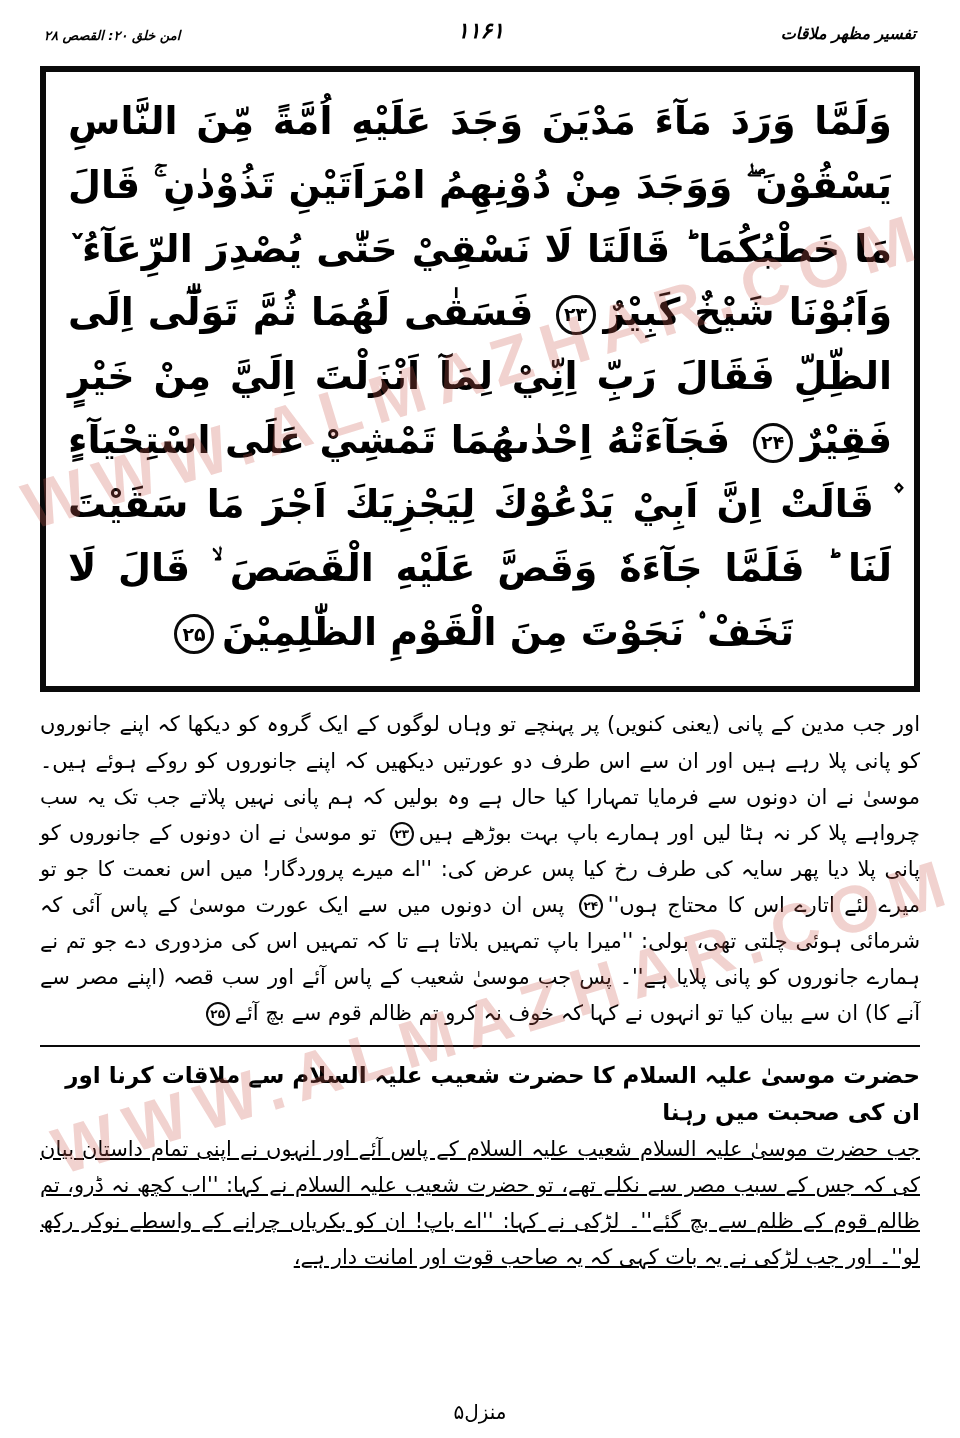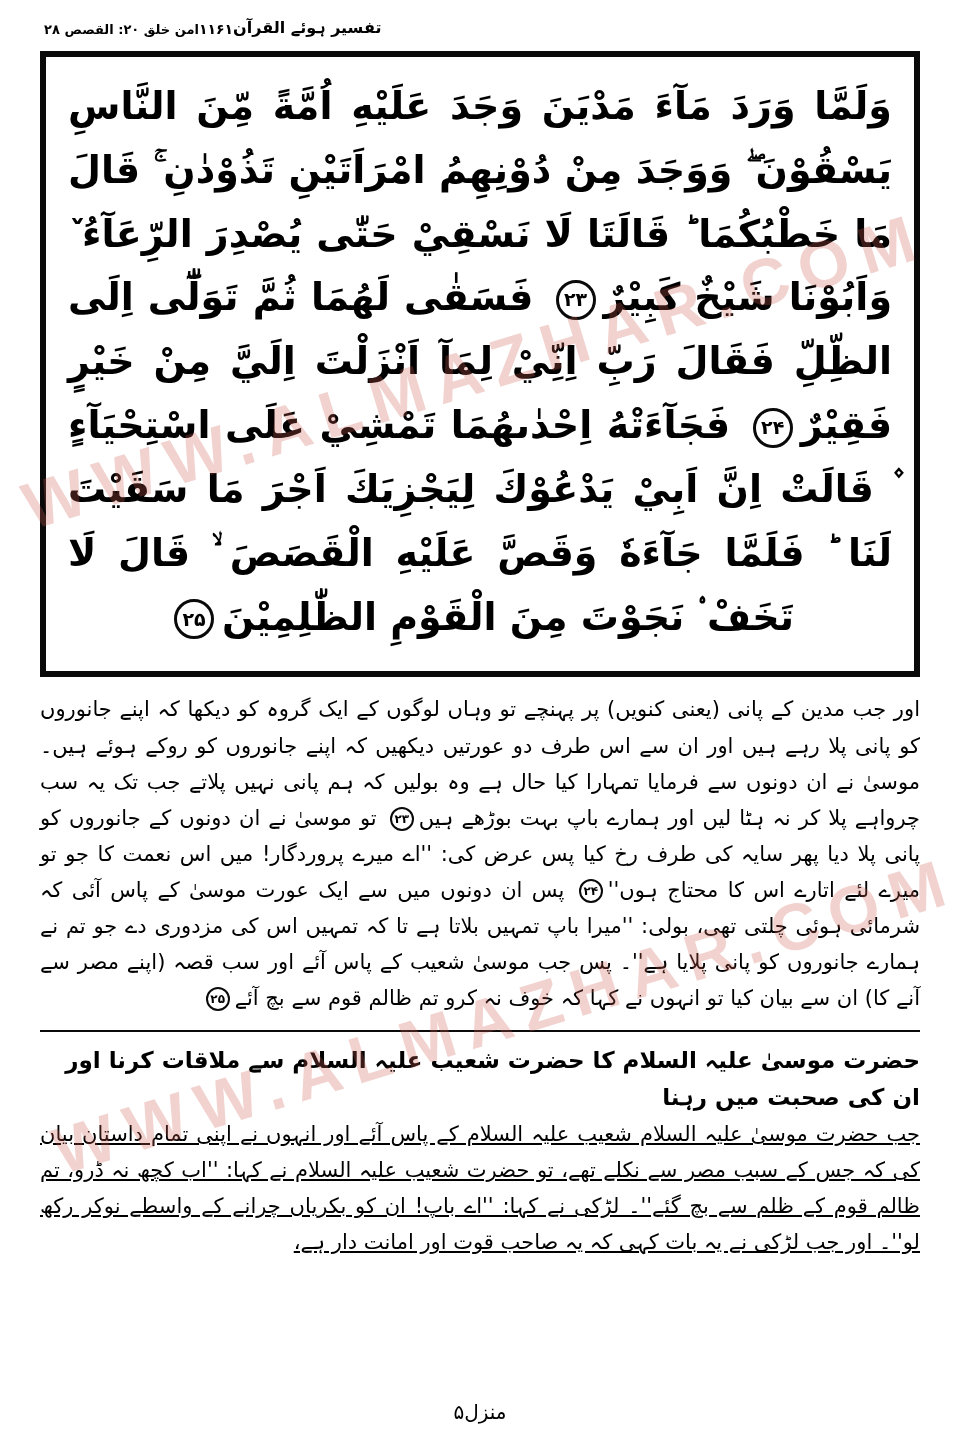--- a/index.html
+++ b/index.html
@@ -30,28 +30,30 @@
     pointer-events: none;
     z-index: 6;
     user-select: none;
   }
   .wm1 { left: 25px; top: 470px; }
   .wm2 { left: 55px; top: 1115px; }
 
   
   .header {
     display: flex;
+    justify-content: space-between;
     align-items: flex-end;
     font-size: 15px;
     font-weight: bold;
     direction: ltr;
-    padding: 2px 4px 14px 4px;
+    padding: 2px 4px 23px 4px;
+    font-style: italic;
   }
   .header .h-left  { font-size: 13px; }
-  .header .h-center{ font-size: 14px; letter-spacing: 2px; }
+  .header .h-center{ font-size: 22px; letter-spacing: 2px; }
   .header .h-right { font-size: 16px; }
 
   
   .quran-box {
     direction: rtl;
     border: 6px solid #0a0a0a;
     padding: 18px 22px 22px 22px;
     font-size: 38px;
     font-weight: bold;
     line-height: 1.68;
@@ -143,21 +145,21 @@
 <body>
 
 <div class="page">
 
   <div class="watermark wm1">WWW.ALMAZHAR.COM</div>
   <div class="watermark wm2">WWW.ALMAZHAR.COM</div>
 
   <header class="header">
     <span class="h-left">امن خلق ۲۰: القصص ۲۸</span>
     <span class="h-center">۱۱۶۱</span>
-    <span class="h-right">تفسير ہوئے القرآن</span>
+    <span class="h-right">تفسير مظهر ملاقات</span>
   </header>
 
   <section class="quran-box">
     <span>وَلَمَّا وَرَدَ مَآءَ مَدْيَنَ وَجَدَ عَلَيْهِ اُمَّةً مِّنَ النَّاسِ يَسْقُوْنَ ۖ وَوَجَدَ مِنْ دُوْنِهِمُ امْرَاَتَيْنِ تَذُوْدٰنِ ۚ قَالَ مَا خَطْبُكُمَا ؕ قَالَتَا لَا نَسْقِيْ حَتّٰى يُصْدِرَ الرِّعَآءُ ٚ وَاَبُوْنَا شَيْخٌ كَبِيْرٌ</span><span class="q-num">۲۳</span>
     <span>فَسَقٰى لَهُمَا ثُمَّ تَوَلّٰٓى اِلَى الظِّلِّ فَقَالَ رَبِّ اِنِّيْ لِمَآ اَنْزَلْتَ اِلَيَّ مِنْ خَيْرٍ فَقِيْرٌ</span><span class="q-num">۲۴</span>
     <span>فَجَآءَتْهُ اِحْدٰىهُمَا تَمْشِيْ عَلَى اسْتِحْيَآءٍ ۫ قَالَتْ اِنَّ اَبِيْ يَدْعُوْكَ لِيَجْزِيَكَ اَجْرَ مَا سَقَيْتَ لَنَا ؕ فَلَمَّا جَآءَهٗ وَقَصَّ عَلَيْهِ الْقَصَصَ ۙ قَالَ لَا تَخَفْ ۟ نَجَوْتَ مِنَ الْقَوْمِ الظّٰلِمِيْنَ</span><span class="q-num">۲۵</span>
   </section>
 
   <section class="translation">
     <p>

